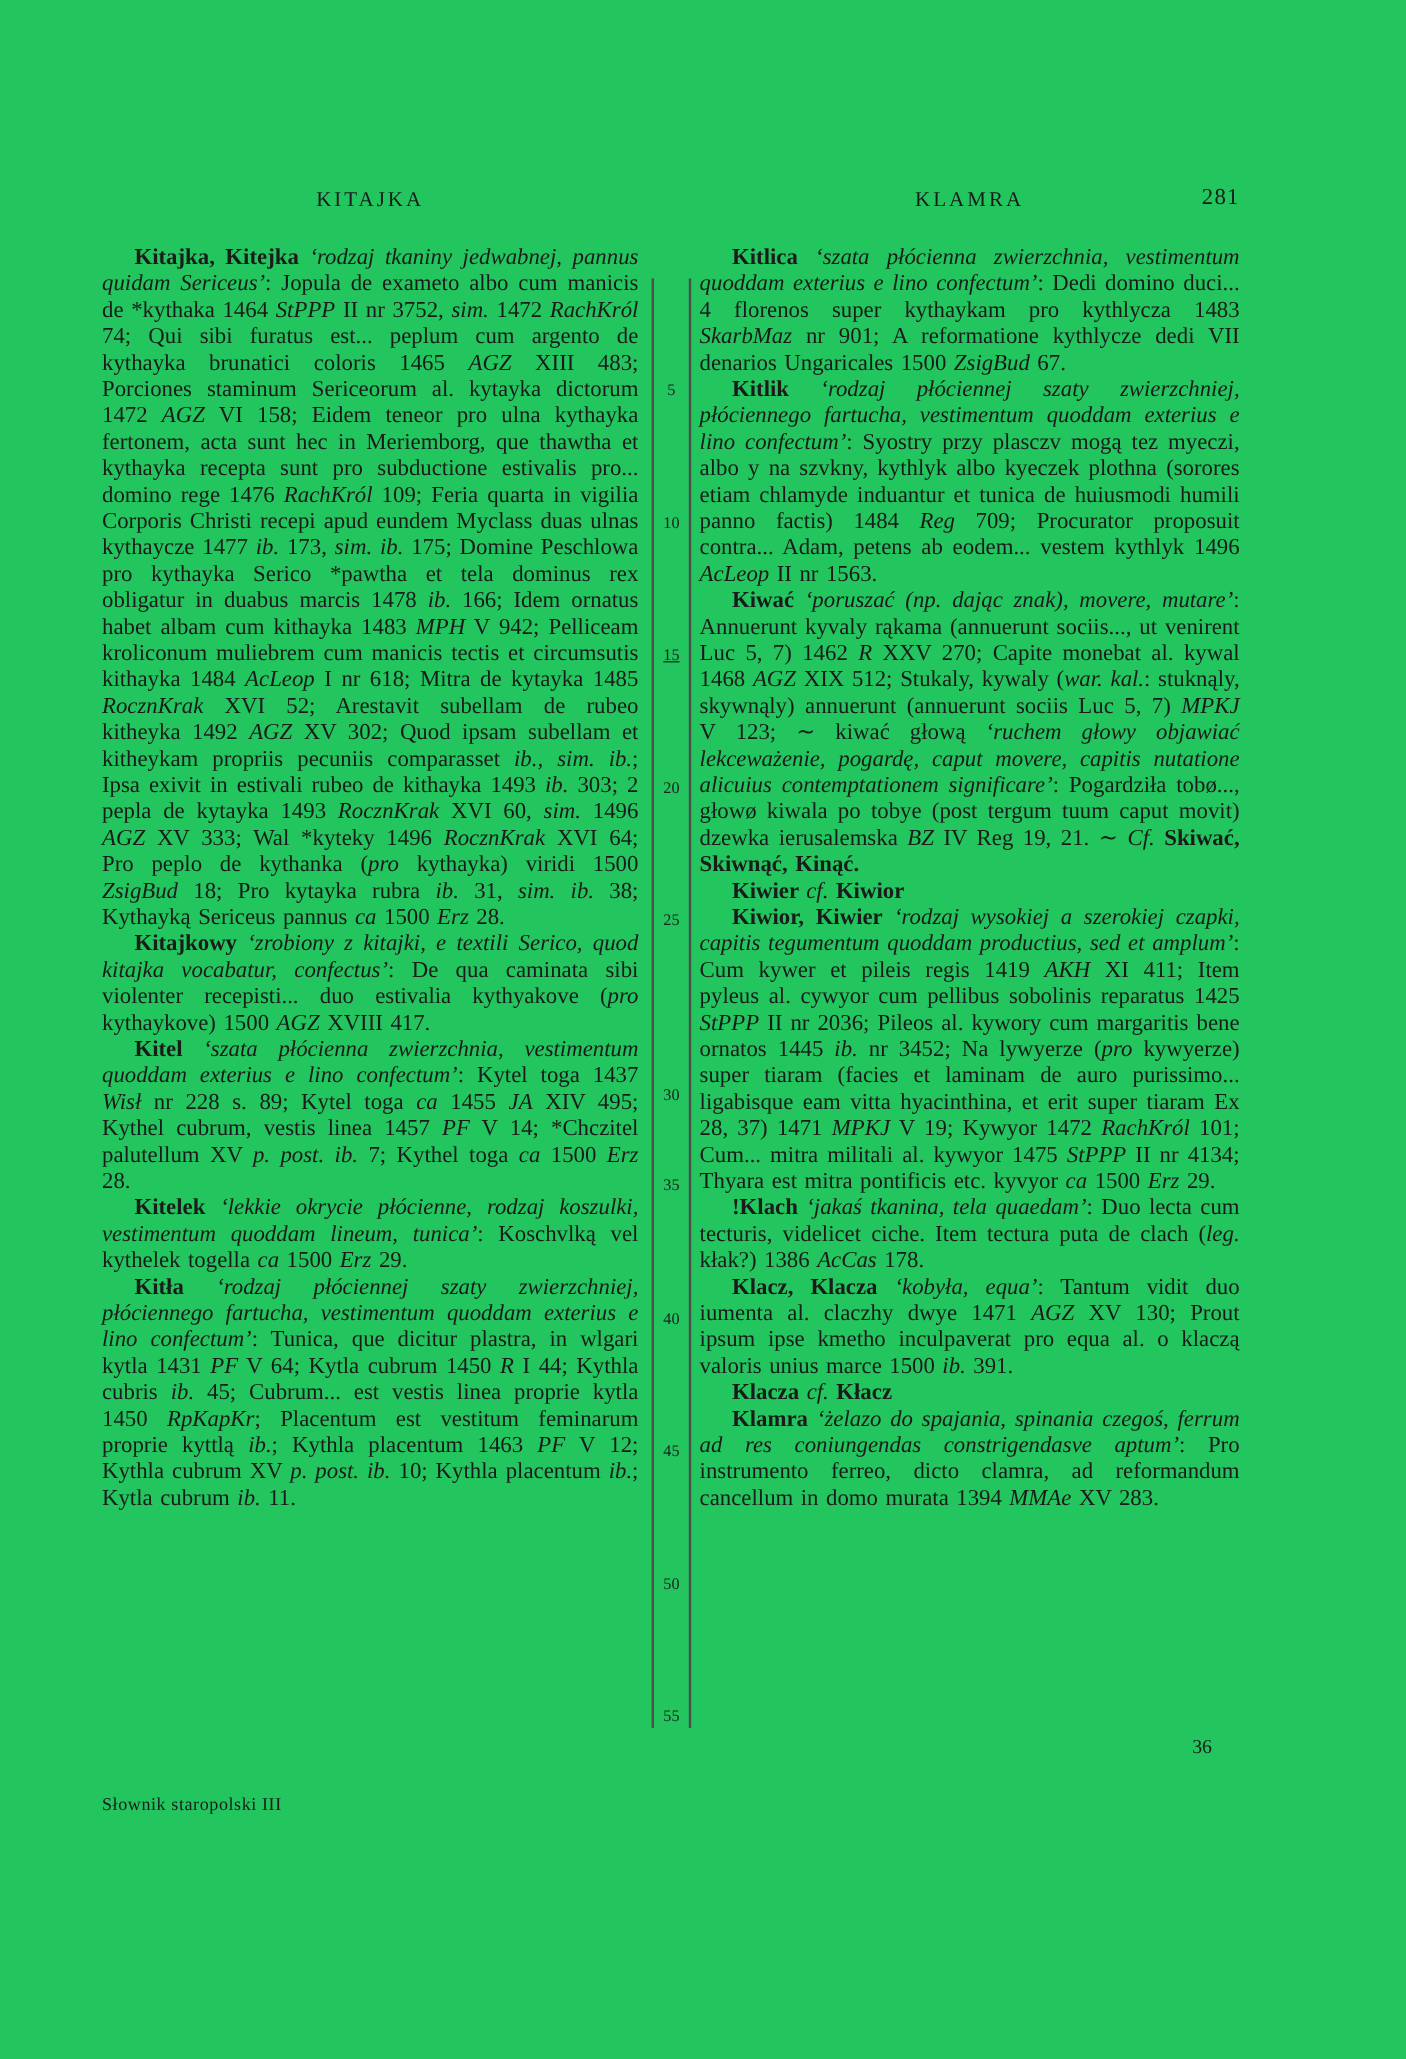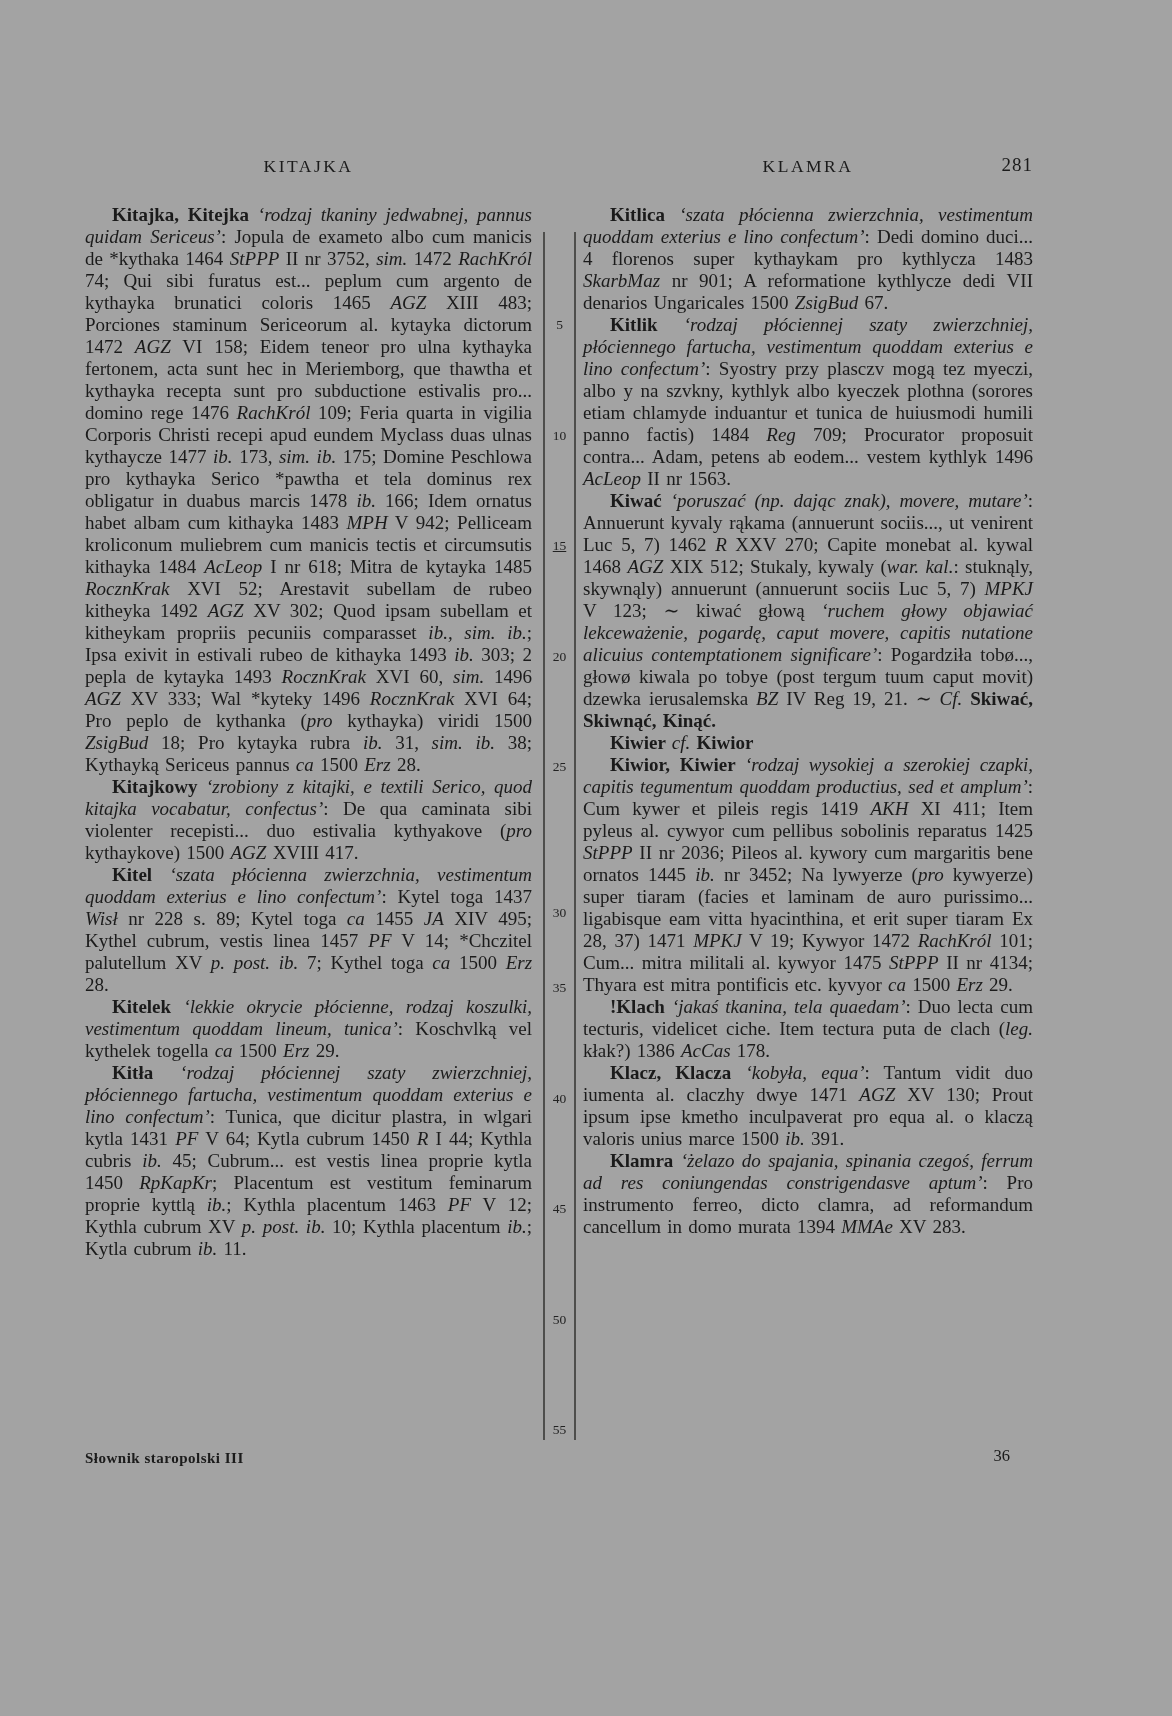--- a/index.html
+++ b/index.html
@@ -1,19 +1,19 @@
 <!DOCTYPE html>
 <html lang="pl"><head>
 <meta charset="utf-8">
 <style>
   html,body{margin:0;padding:0;background:#e8e8e6;}
   .page{
     position:relative;
     width:1172px;height:1716px;
-    background:#a3a3a3;
+    background:#22c55e;
     color:#1b1b1b;
     font-family:"Liberation Serif","DejaVu Serif",serif;
     overflow:hidden;
   }
   
   .running-head{
     position:absolute;top:156px;height:24px;
     font-size:17.5px;letter-spacing:2.5px;
     text-align:center;white-space:nowrap;
   }
@@ -42,22 +42,22 @@
     border-right:2px solid #4e4e4c;
   }
   .line-number{
     position:absolute;left:0;width:100%;
     transform:translateY(-50%);
     font-size:13.5px;text-align:center;
     color:#222;
   }
   
   .footer-volume{
-    position:absolute;left:85px;top:1450px;
-    font-size:15px;font-weight:bold;letter-spacing:0.5px;
+    position:absolute;left:85px;top:1496px;
+    font-size:15px;font-weight:normal;letter-spacing:0.5px;
   }
   .footer-sheet{
     position:absolute;left:960px;top:1446px;width:50px;
     font-size:16.5px;text-align:right;
   }
 </style>
 </head>
 <body>
 
 <div class="page">
@@ -91,20 +91,21 @@
     </div>
 
   <div class="text-column right">
       <p class="entry"><span class="seg-b">Kitlica </span><span class="seg-i">‘szata płócienna zwierzchnia, vestimentum quoddam exterius e lino confectum’</span><span class="seg-n">: Dedi domino duci... 4 florenos super kythaykam pro kythlycza 1483 </span><span class="seg-i">SkarbMaz</span><span class="seg-n"> nr 901; A reformatione kythlycze dedi VII denarios Ungaricales 1500 </span><span class="seg-i">ZsigBud</span><span class="seg-n"> 67.</span></p>
       <p class="entry"><span class="seg-b">Kitlik </span><span class="seg-i">‘rodzaj płóciennej szaty zwierzchniej, płóciennego fartucha, vestimentum quoddam exterius e lino confectum’</span><span class="seg-n">: Syostry przy plasczv mogą tez myeczi, albo y na szvkny, kythlyk albo kyeczek plothna (sorores etiam chlamyde induantur et tunica de huiusmodi humili panno factis) 1484 </span><span class="seg-i">Reg</span><span class="seg-n"> 709; Procurator proposuit contra... Adam, petens ab eodem... vestem kythlyk 1496 </span><span class="seg-i">AcLeop</span><span class="seg-n"> II nr 1563.</span></p>
       <p class="entry"><span class="seg-b">Kiwać </span><span class="seg-i">‘poruszać (np. dając znak), movere, mutare’</span><span class="seg-n">: Annuerunt kyvaly rąkama (annuerunt sociis..., ut venirent Luc 5, 7) 1462 </span><span class="seg-i">R</span><span class="seg-n"> XXV 270; Capite monebat al. kywal 1468 </span><span class="seg-i">AGZ</span><span class="seg-n"> XIX 512; Stukaly, kywaly (</span><span class="seg-i">war. kal.</span><span class="seg-n">: stuknąly, skywnąly) annuerunt (annuerunt sociis Luc 5, 7) </span><span class="seg-i">MPKJ</span><span class="seg-n"> V 123; ∼ kiwać głową </span><span class="seg-i">‘ruchem głowy objawiać lekceważenie, pogardę, caput movere, capitis nutatione alicuius contemptationem significare’</span><span class="seg-n">: Pogardziła tobø..., głowø kiwala po tobye (post tergum tuum caput movit) dzewka ierusalemska </span><span class="seg-i">BZ</span><span class="seg-n"> IV Reg 19, 21. ∼ </span><span class="seg-i">Cf.</span><span class="seg-b"> Skiwać, Skiwnąć, Kinąć.</span></p>
       <p class="entry"><span class="seg-b">Kiwier </span><span class="seg-i">cf.</span><span class="seg-b"> Kiwior</span></p>
       <p class="entry"><span class="seg-b">Kiwior, Kiwier </span><span class="seg-i">‘rodzaj wysokiej a szerokiej czapki, capitis tegumentum quoddam productius, sed et amplum’</span><span class="seg-n">: Cum kywer et pileis regis 1419 </span><span class="seg-i">AKH</span><span class="seg-n"> XI 411; Item pyleus al. cywyor cum pellibus sobolinis reparatus 1425 </span><span class="seg-i">StPPP</span><span class="seg-n"> II nr 2036; Pileos al. kywory cum margaritis bene ornatos 1445 </span><span class="seg-i">ib.</span><span class="seg-n"> nr 3452; Na lywyerze (</span><span class="seg-i">pro</span><span class="seg-n"> kywyerze) super tiaram (facies et laminam de auro purissimo... ligabisque eam vitta hyacinthina, et erit super tiaram Ex 28, 37) 1471 </span><span class="seg-i">MPKJ</span><span class="seg-n"> V 19; Kywyor 1472 </span><span class="seg-i">RachKról</span><span class="seg-n"> 101; Cum... mitra militali al. kywyor 1475 </span><span class="seg-i">StPPP</span><span class="seg-n"> II nr 4134; Thyara est mitra pontificis etc. kyvyor </span><span class="seg-i">ca</span><span class="seg-n"> 1500 </span><span class="seg-i">Erz</span><span class="seg-n"> 29.</span></p>
       <p class="entry"><span class="seg-b">!Klach </span><span class="seg-i">‘jakaś tkanina, tela quaedam’</span><span class="seg-n">: Duo lecta cum tecturis, videlicet ciche. Item tectura puta de clach (</span><span class="seg-i">leg.</span><span class="seg-n"> kłak?) 1386 </span><span class="seg-i">AcCas</span><span class="seg-n"> 178.</span></p>
       <p class="entry"><span class="seg-b">Klacz, Klacza </span><span class="seg-i">‘kobyła, equa’</span><span class="seg-n">: Tantum vidit duo iumenta al. claczhy dwye 1471 </span><span class="seg-i">AGZ</span><span class="seg-n"> XV 130; Prout ipsum ipse kmetho inculpaverat pro equa al. o klaczą valoris unius marce 1500 </span><span class="seg-i">ib.</span><span class="seg-n"> 391.</span></p>
+      <p class="entry"><span class="seg-b">Klacza </span><span class="seg-i">cf.</span><span class="seg-b"> Kłacz</span></p>
       <p class="entry"><span class="seg-b">Klamra </span><span class="seg-i">‘żelazo do spajania, spinania czegoś, ferrum ad res coniungendas constrigendasve aptum’</span><span class="seg-n">: Pro instrumento ferreo, dicto clamra, ad reformandum cancellum in domo murata 1394 </span><span class="seg-i">MMAe</span><span class="seg-n"> XV 283.</span></p>
     </div>
 
   <div class="footer-volume">Słownik staropolski III</div>
 
   <div class="footer-sheet">36</div>
 
 </div>
 
 </body></html>

